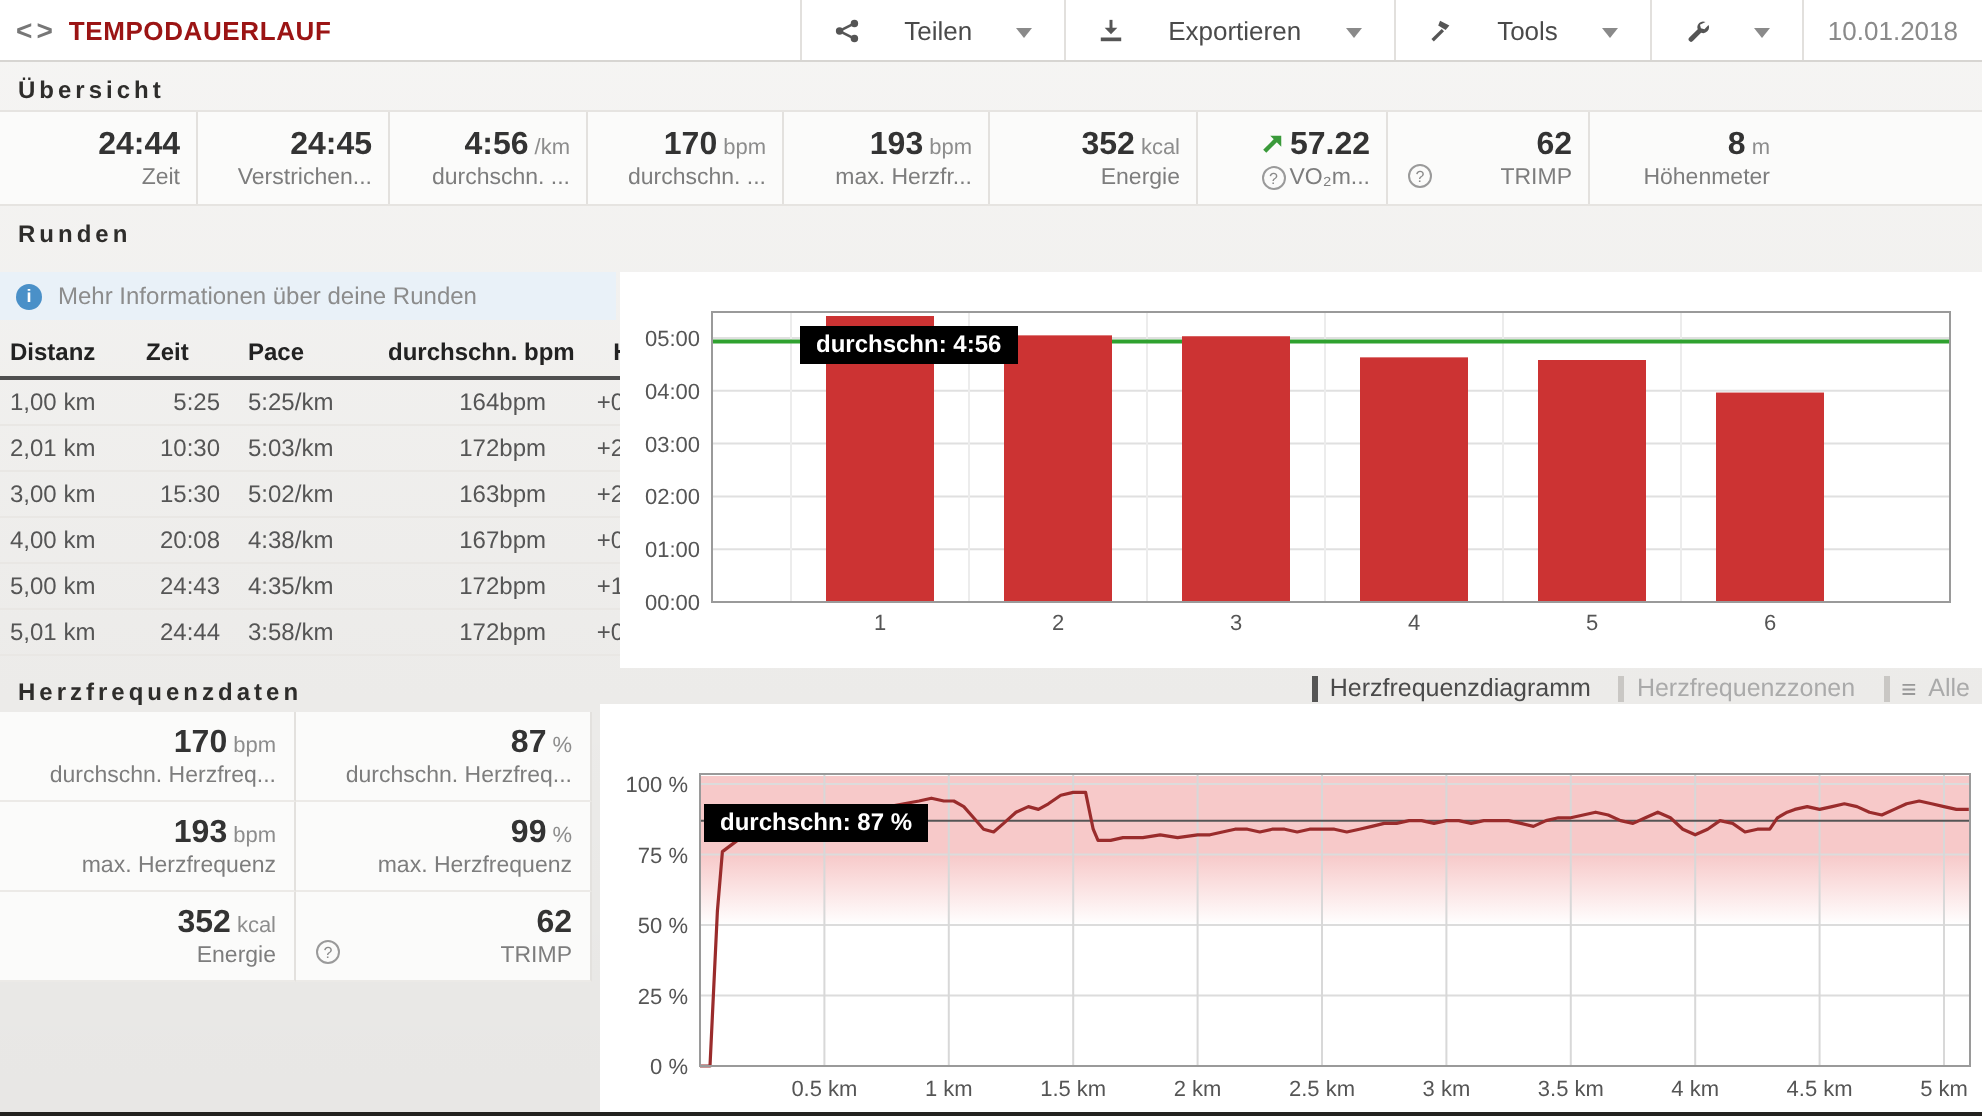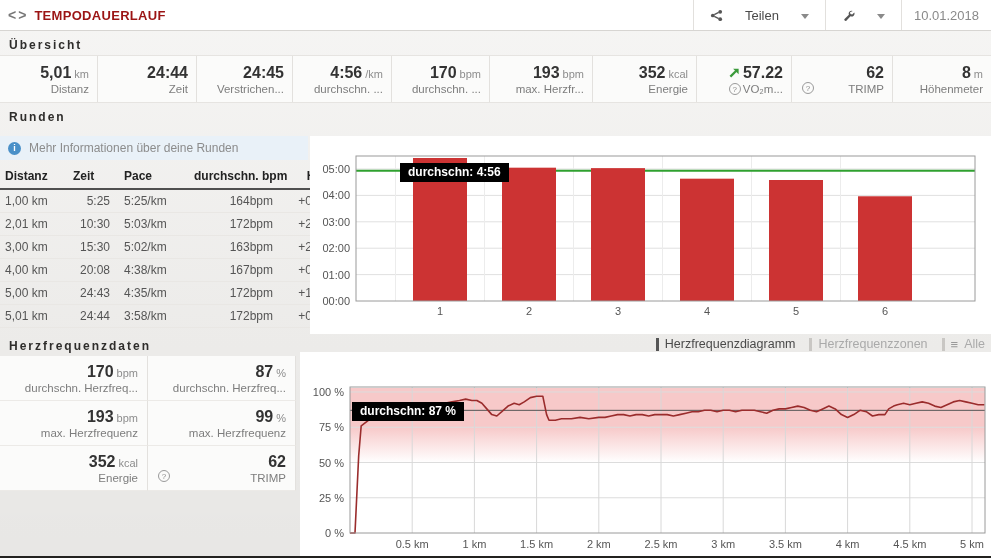--- a/index.html
+++ b/index.html
@@ -104,44 +104,58 @@
               <circle cx="11" cy="3" r="2"></circle>
               <circle cx="11" cy="11" r="2"></circle>
             </g>
             <path d="M4.6 6.1 9.4 3.7 M4.6 7.9 9.4 10.3" stroke="#555" stroke-width="1.4" fill="none"></path>
           </svg>
       </span>
       <span>Teilen</span>
       <i class="chev"></i>
     </div>
 
-
+    <div class="menu-btn">
+      <span>
+        <svg width="13" height="13" viewBox="0 0 14 14">
+            <path d="M7 1v6" stroke="#555" stroke-width="1.6" fill="none"></path>
+            <path d="M3.6 5.2 7 8.8l3.4-3.6z" fill="#555"></path>
+            <path d="M1.5 10.5h11v2h-11z" fill="#555"></path>
+          </svg>
+      </span>
+      <span>Exportieren</span>
+      <i class="chev"></i>
+    </div>
+
+    <div class="menu-btn">
+      <span>
+        <svg width="13" height="13" viewBox="0 0 14 14">
+            <path d="M2.5 12 8 6.5" stroke="#555" stroke-width="1.8" fill="none"></path>
+            <path d="M6.5 1.5l5 2.5-2 2.5-4-2.5z" fill="#555"></path>
+          </svg>
+      </span>
+      <span>Tools</span>
+      <i class="chev"></i>
+    </div>
 
     <div class="menu-btn">
       <span>
         <svg width="13" height="13" viewBox="0 0 14 14">
             <path d="M11.6 2.2a3.1 3.1 0 0 0-4.2 3.9L3 10.4a1.35 1.35 0 1 0 1.9 1.9l4.3-4.4a3.1 3.1 0 0 0 4-4.1L11 6l-1.9-.5L8.6 3.6z" fill="#555"></path>
           </svg>
       </span>
       <i class="chev"></i>
     </div>
 
     <div class="topdate">10.01.2018</div>
   </header>
 
   <h2 class="sec" id="sec-overview">Übersicht</h2>
 
   <div class="stats-strip">
-    <div class="stat" style="width:98px">
-      <div class="v">
-          <b>5,01</b>
-          <span class="u">km</span>
-        </div>
-      <div class="l">Distanz</div>
-    </div>
     <div class="stat" style="width:99px">
       <div class="v">
           <b>24:44</b>
         </div>
       <div class="l">Zeit</div>
     </div>
     <div class="stat" style="width:96px">
       <div class="v">
           <b>24:45</b>
         </div>

